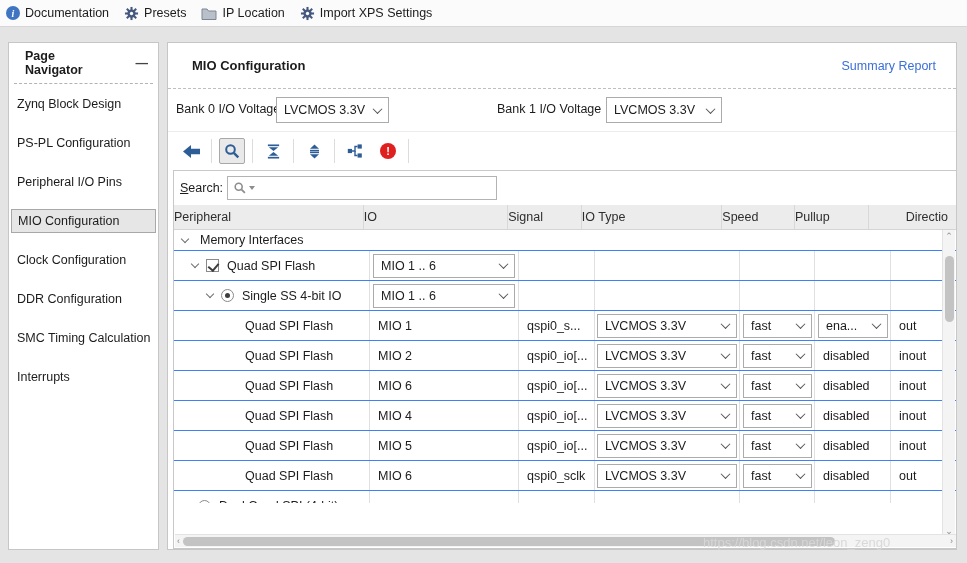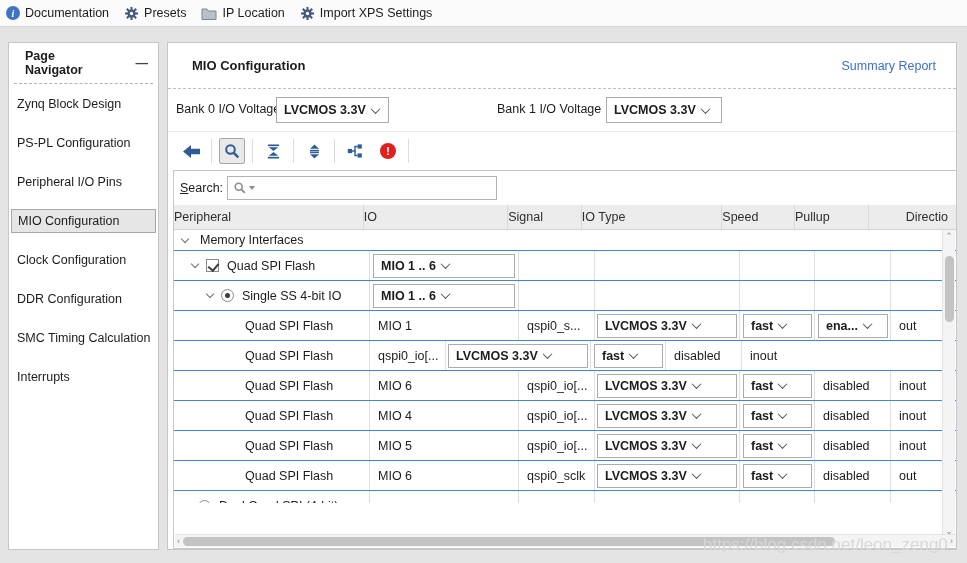--- a/index.html
+++ b/index.html
@@ -46,22 +46,22 @@
     height:46px; display:flex; align-items:center;
     padding:0 20px 0 24px; border-bottom:1px dashed #bfbfbf;
   }
   .main-title { font-weight:bold; font-size:13px; flex:1; }
   .summary-link { color:#3a6fd8; cursor:pointer; }
   
   .bank-row { position:relative; height:42px; }
   .bank-label { position:absolute; top:13px; }
   .combo {
     background:#fff; border:1px solid #ababab; height:26px;
-    display:flex; align-items:center; justify-content:flex-start;
-    padding:8px 7px; cursor:pointer; white-space:nowrap; overflow:hidden;font-weight:bold;
+    display:flex; align-items:center; justify-content:space-between;
+    padding:8px 7px; cursor:pointer; white-space:nowrap; overflow:hidden;
   }
   .bank-row .combo { position:absolute; top:8px; }
   .chev {
     width:7px; height:7px; border-right:1.7px solid #555; border-bottom:1.7px solid #555;
     transform:rotate(45deg) translate(-1px,-1px); flex:none; margin-left:6px;
   }
   
   .tbar {
     height:39px; display:flex; align-items:center; gap:7px;
     padding-left:10px; border-top:1px solid #ececec;
@@ -125,21 +125,21 @@
   .vthumb { width:9px; height:66px; background:#c3c3c3; border-radius:5px; margin-top:14px; }
   .sarrow { color:#8a8a8a; font-size:9px; line-height:12px; cursor:pointer; }
   .hscroll {
     position:absolute; left:1px; bottom:1px; height:13px; width:781px;
     background:#f4f4f4; border-top:1px solid #e3e3e3;
     display:flex; align-items:center;
   }
   .hthumb { height:9px; width:652px; background:#c3c3c3; border-radius:5px; margin-left:3px; }
   
   .watermark {
-    position:absolute; left:703px; top:535px; font-size:17px;
+    position:absolute; left:703px; top:535px; font-size:13px;
     color:rgba(215,215,215,0.95); z-index:10; pointer-events:none; white-space:nowrap;
   }
   svg { display:block; }
 </style>
 </head>
 <body>
 
 <div class="topbar">
   <div class="topbar-item">
     <span class="info-badge">i</span>
@@ -388,20 +388,23 @@
           </div>
         <div class="td c-dir plain" style="border-right:none">
             <span>out</span>
           </div>
       </div>
 
       <div class="trow">
         <div class="td c-per" style="padding-left:71px;">
             <span>Quad SPI Flash</span>
           </div>
+        <div class="td c-io plain">
+            <span>MIO 2</span>
+          </div>
         <div class="td c-sig plain">
             <span>qspi0_io[...</span>
           </div>
         <div class="td c-iot">
             <div class="combo" style="width:140px; margin-left:2px;">
               <span>LVCMOS 3.3V</span>
               <span class="chev"></span>
             </div>
           </div>
         <div class="td c-spd">

